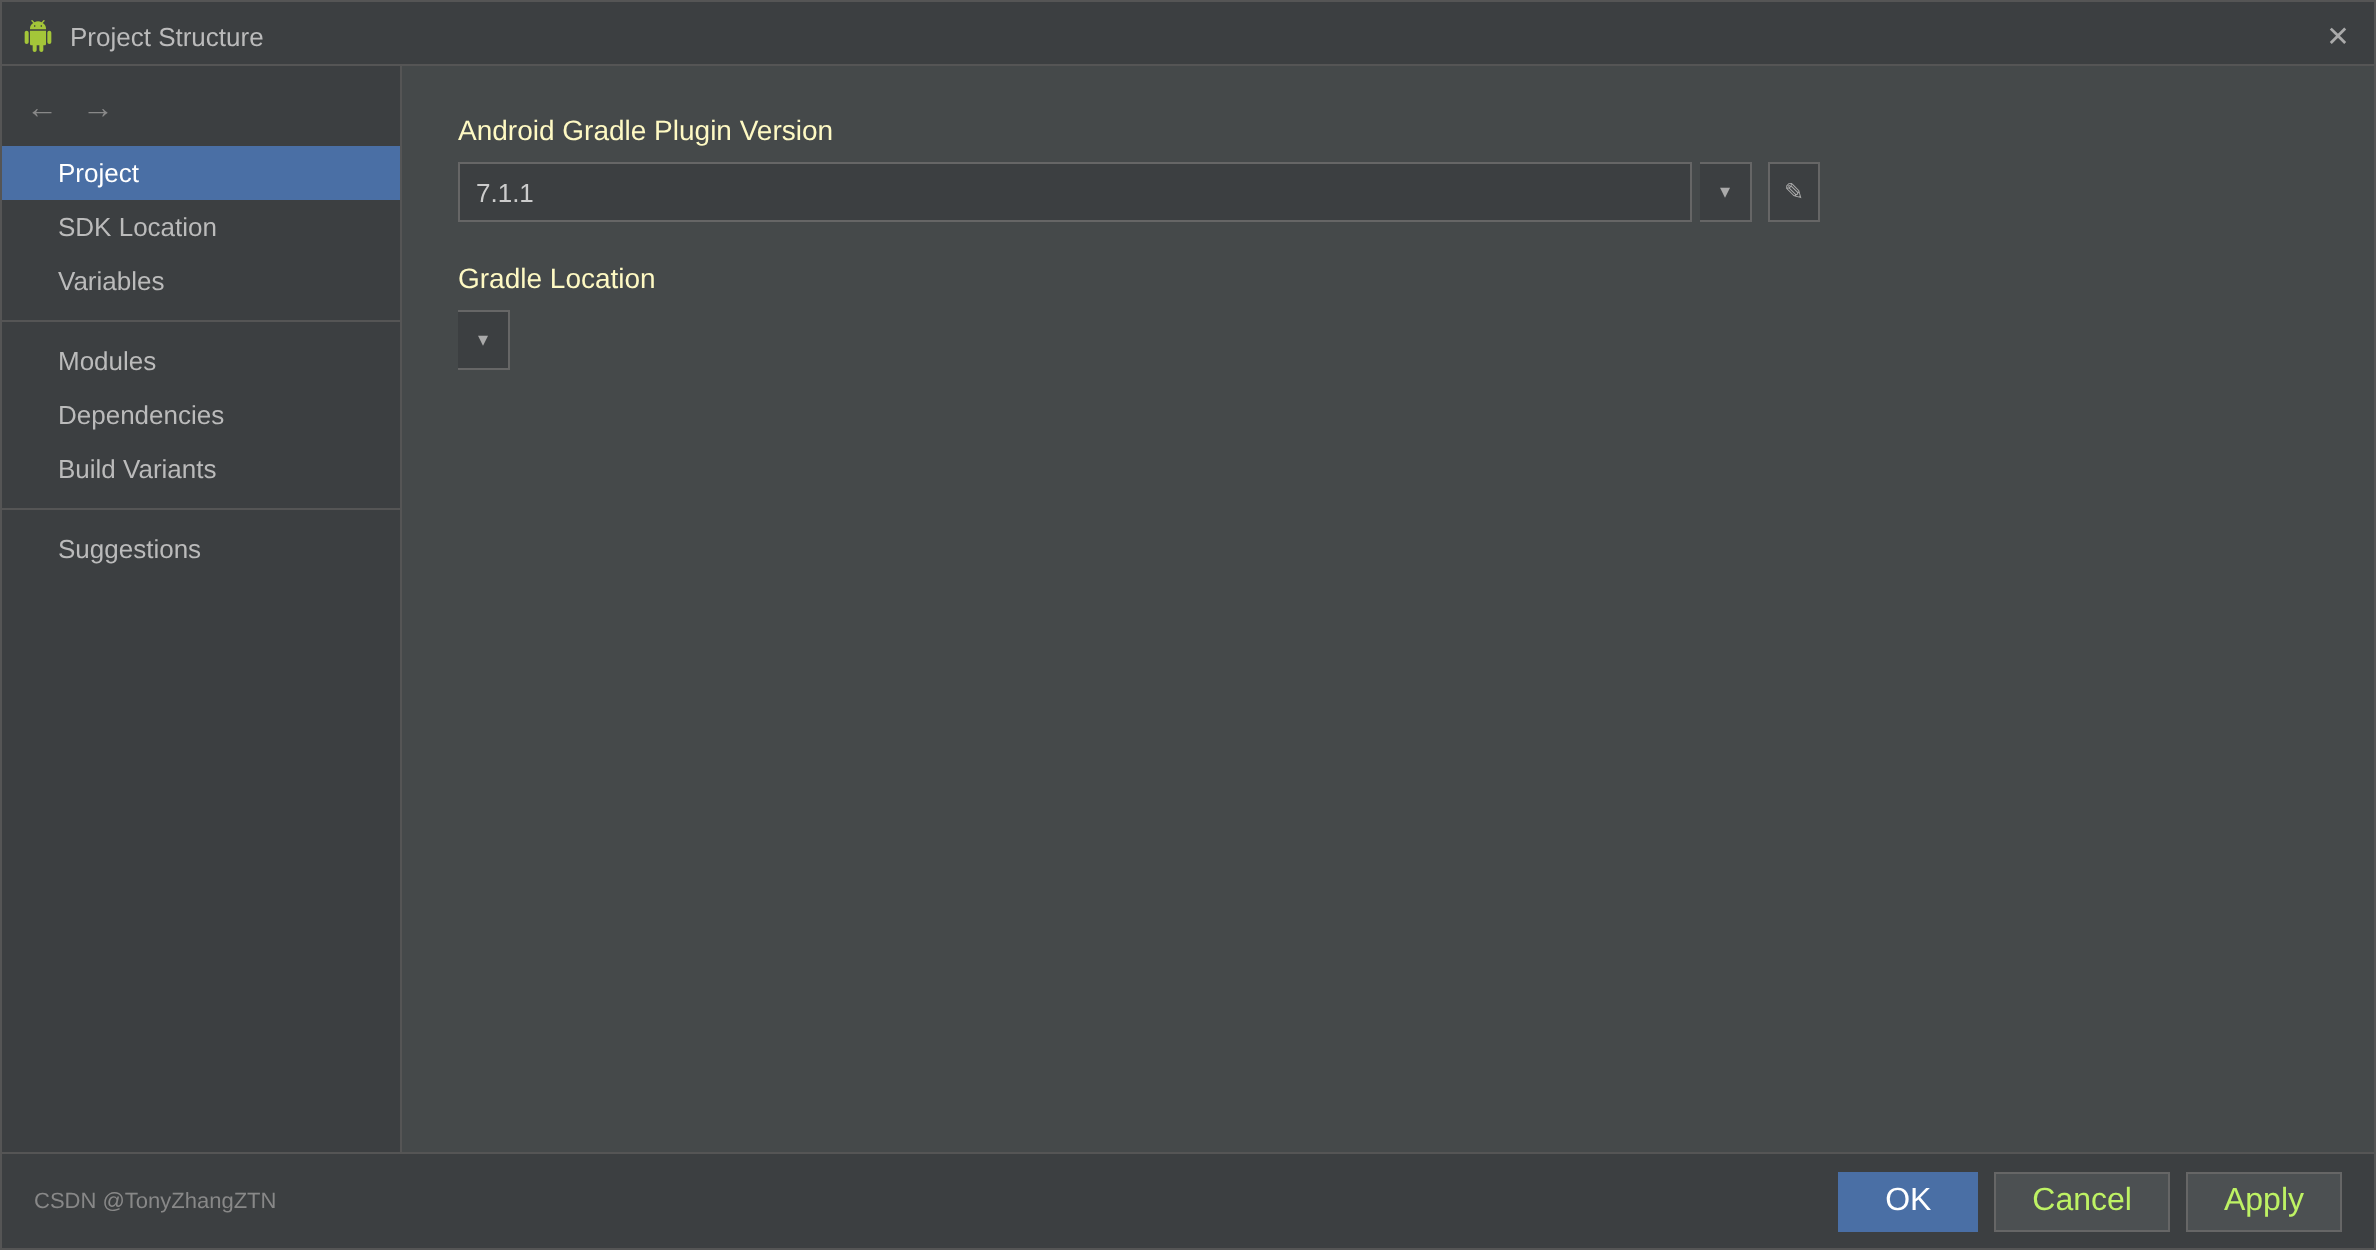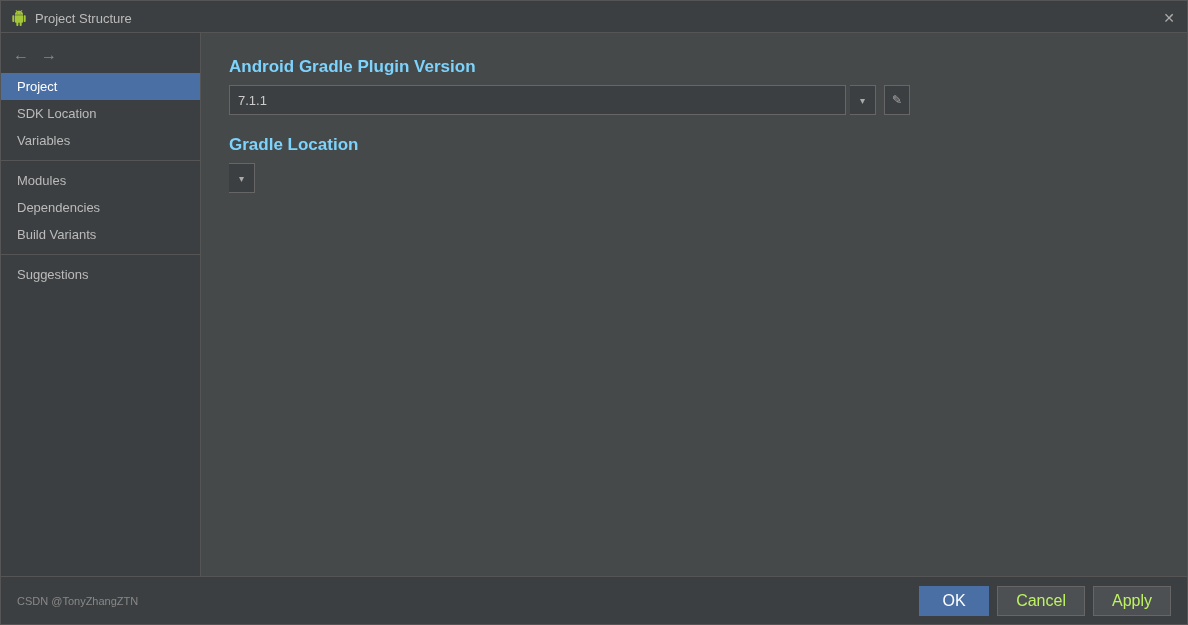--- a/index.html
+++ b/index.html
@@ -93,21 +93,21 @@
       background: none;
       border: none;
       color: #888;
       cursor: pointer;
       font-size: 16px;
       padding: 2px 4px;
       line-height: 1;
     }
 
     .sidebar-item {
-      padding: 6px 16px;
+      padding: 6px 28px;
       cursor: pointer;
       color: #bbbbbb;
       font-size: 13px;
     }
 
     .sidebar-item.active {
       background: #4a6fa5;
       color: #ffffff;
     }
 
@@ -118,23 +118,23 @@
     }
 
     .content {
       flex: 1;
       background: #45494a;
       padding: 24px 28px;
       overflow-y: auto;
     }
 
     .field-label {
-      color: #7dd3fc;
-      font-size: 17px;
-      font-weight: bold;
+      color: #fef9c3;
+      font-size: 14px;
+      font-weight: normal;
       margin-bottom: 8px;
     }
 
     .field-group {
       margin-bottom: 20px;
     }
 
     .dropdown-row {
       display: flex;
       align-items: center;

